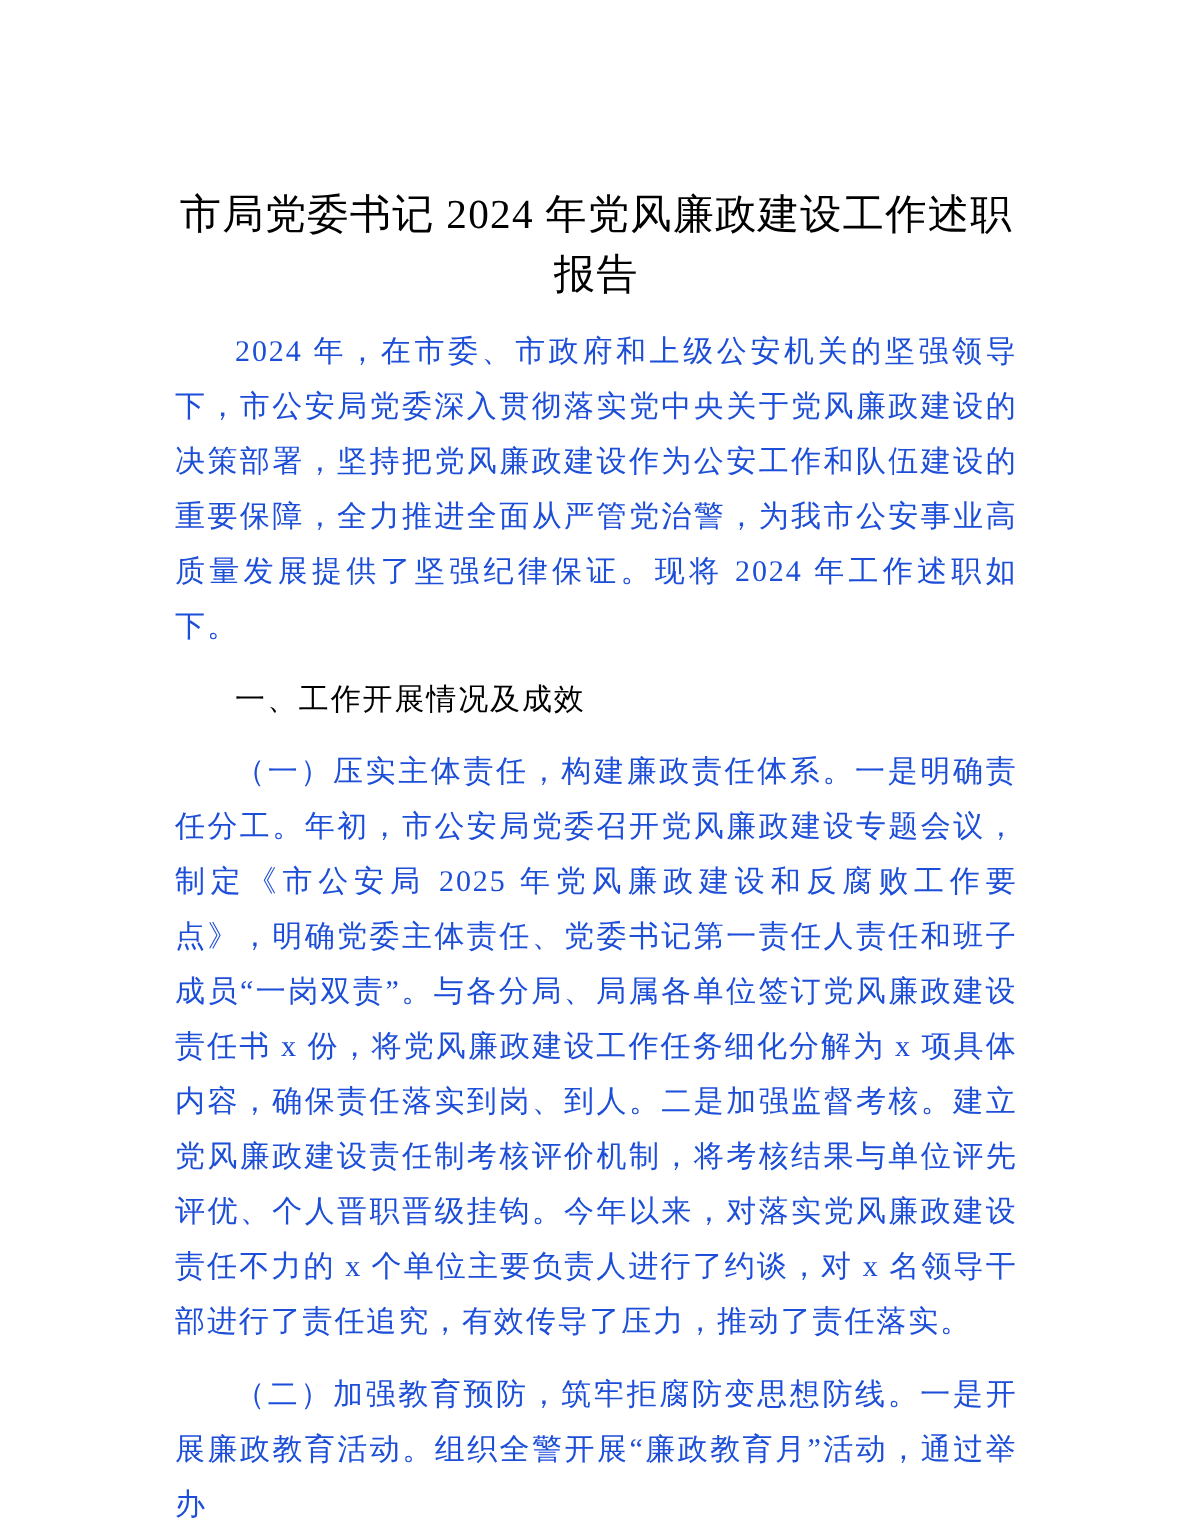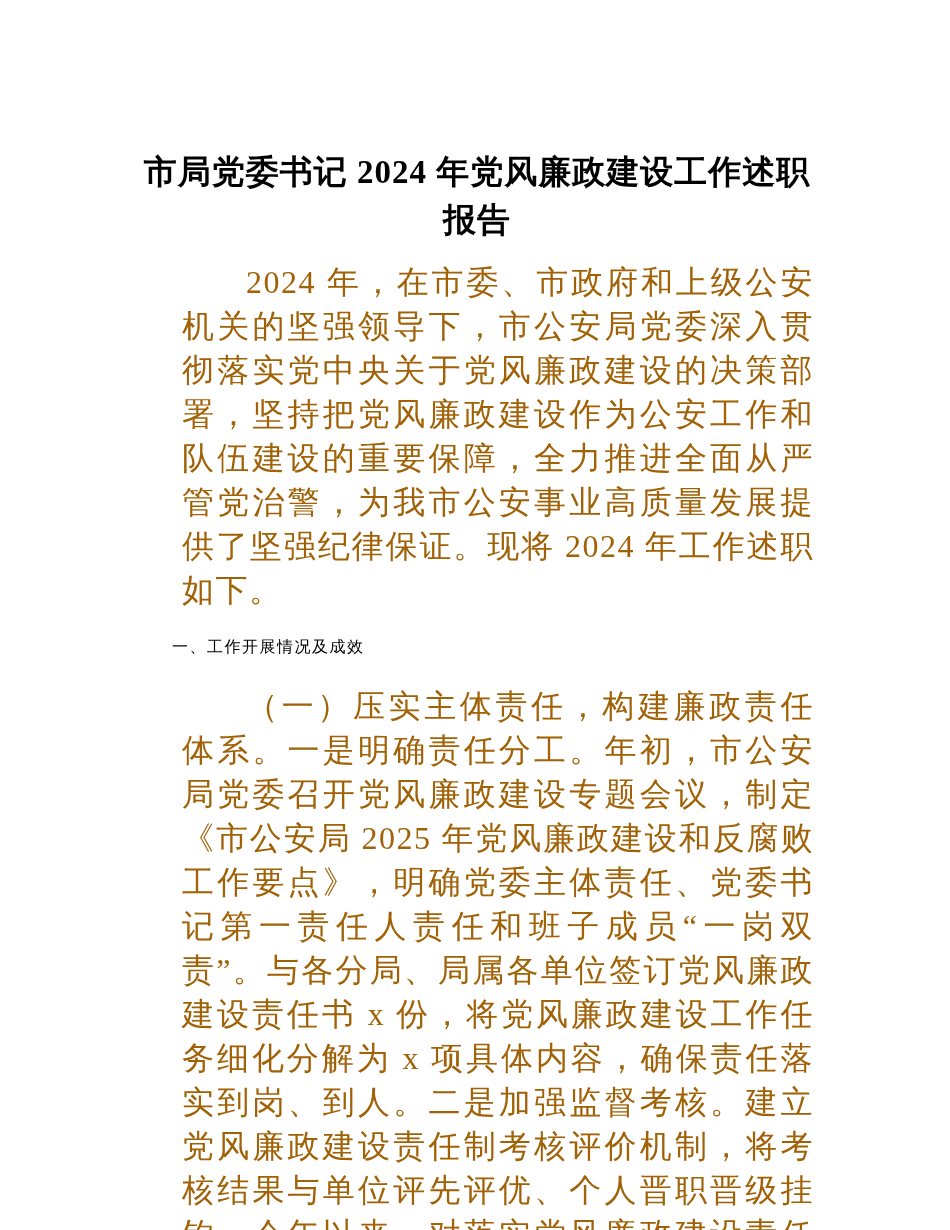--- a/index.html
+++ b/index.html
@@ -16,57 +16,56 @@
     height: 1230px;
     background: #ffffff;
     padding: 148px 136px 0 140px;
     overflow: hidden;
     color: #000000;
     font-family: "Liberation Serif", "DejaVu Serif", serif;
   }
 
   .doc-title {
     font-size: 33px;
-    font-weight: 700;
+    font-weight: 400;
     line-height: 48px;
     text-align: center;
     margin-bottom: 16px;
     letter-spacing: 1px;
     color: #000000;
   }
 
   .para {
-    font-size: 32px;
+    font-size: 24px;
     line-height: 44px;
     text-align: justify;
     text-indent: 2em;
     margin-bottom: 14px;
     letter-spacing: 1.5px;
-    color: #a16207;
-    margin-left: 42px;
+    color: #1d4ed8;
   }
 
   .heading-para {
-    font-size: 16px;
+    font-size: 24px;
     line-height: 44px;
     text-align: left;
     text-indent: 2em;
     margin-bottom: 14px;
     letter-spacing: 1.5px;
     color: #000000;
-    font-family: Liberation Mono, monospace;
   }
 </style>
 </head>
 <body>
 
 <div class="page">
 
   <h1 class="doc-title">市局党委书记 2024 年党风廉政建设工作述职报告</h1>
 
   <p class="para">2024 年，在市委、市政府和上级公安机关的坚强领导下，市公安局党委深入贯彻落实党中央关于党风廉政建设的决策部署，坚持把党风廉政建设作为公安工作和队伍建设的重要保障，全力推进全面从严管党治警，为我市公安事业高质量发展提供了坚强纪律保证。现将 2024 年工作述职如下。</p>
 
   <p class="heading-para">一、工作开展情况及成效</p>
 
   <p class="para">（一）压实主体责任，构建廉政责任体系。一是明确责任分工。年初，市公安局党委召开党风廉政建设专题会议，制定《市公安局 2025 年党风廉政建设和反腐败工作要点》，明确党委主体责任、党委书记第一责任人责任和班子成员“一岗双责”。与各分局、局属各单位签订党风廉政建设责任书 x 份，将党风廉政建设工作任务细化分解为 x 项具体内容，确保责任落实到岗、到人。二是加强监督考核。建立党风廉政建设责任制考核评价机制，将考核结果与单位评先评优、个人晋职晋级挂钩。今年以来，对落实党风廉政建设责任不力的 x 个单位主要负责人进行了约谈，对 x 名领导干部进行了责任追究，有效传导了压力，推动了责任落实。</p>
 
+  <p class="para">（二）加强教育预防，筑牢拒腐防变思想防线。一是开展廉政教育活动。组织全警开展“廉政教育月”活动，通过举办</p>
 
 </div>
 
 </body></html>

